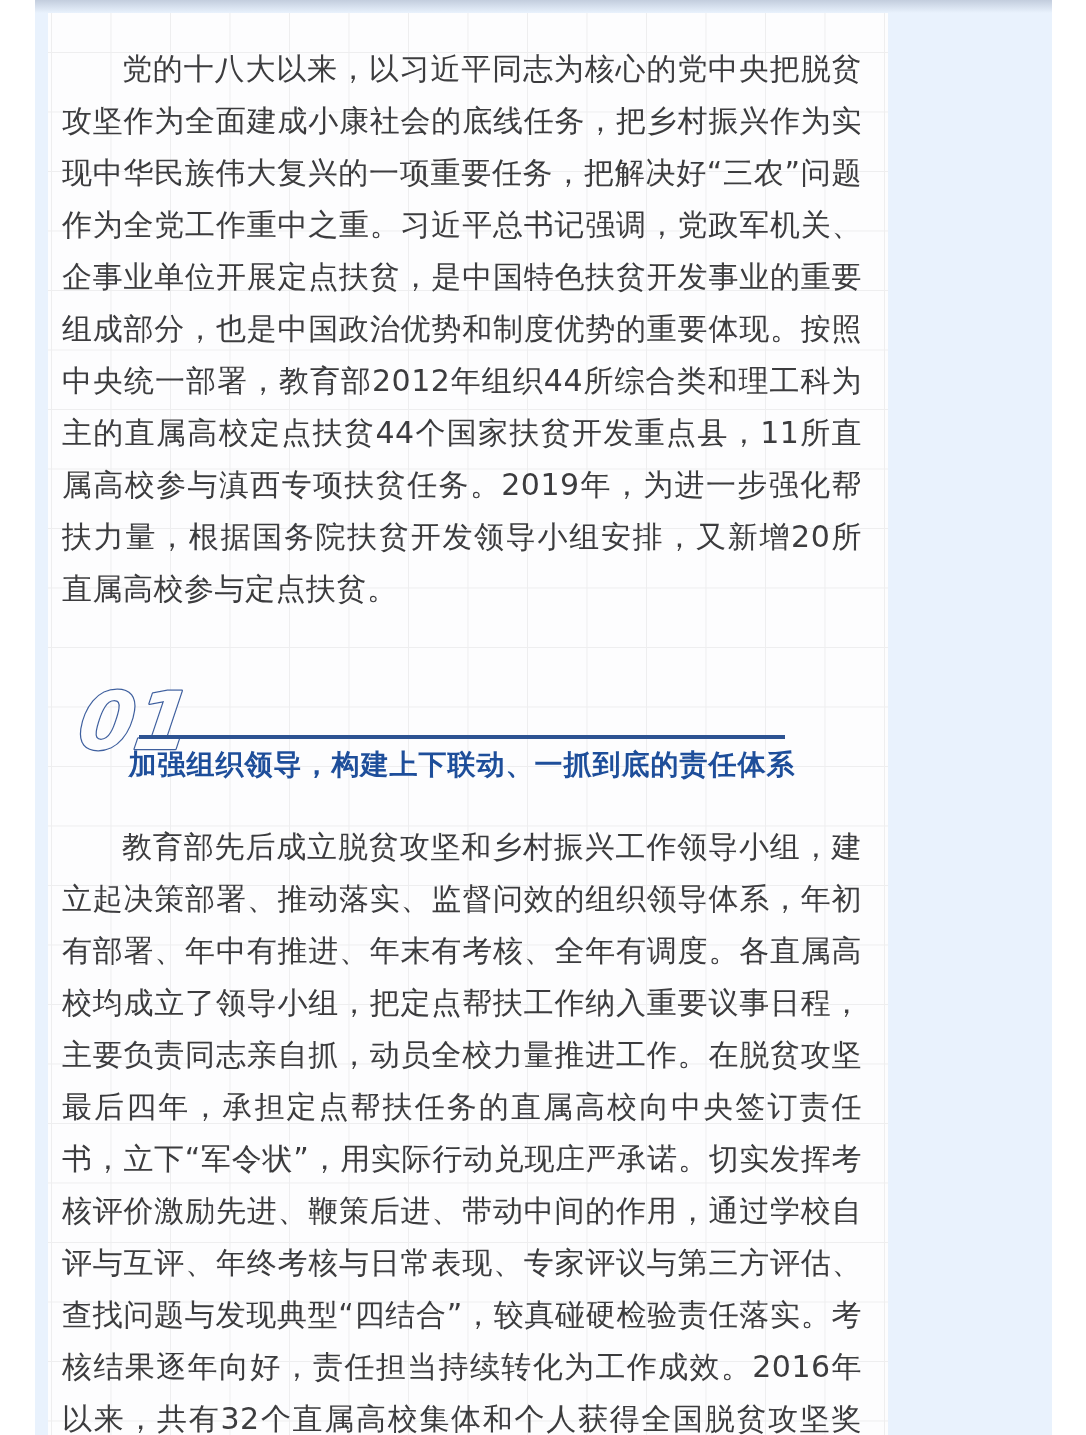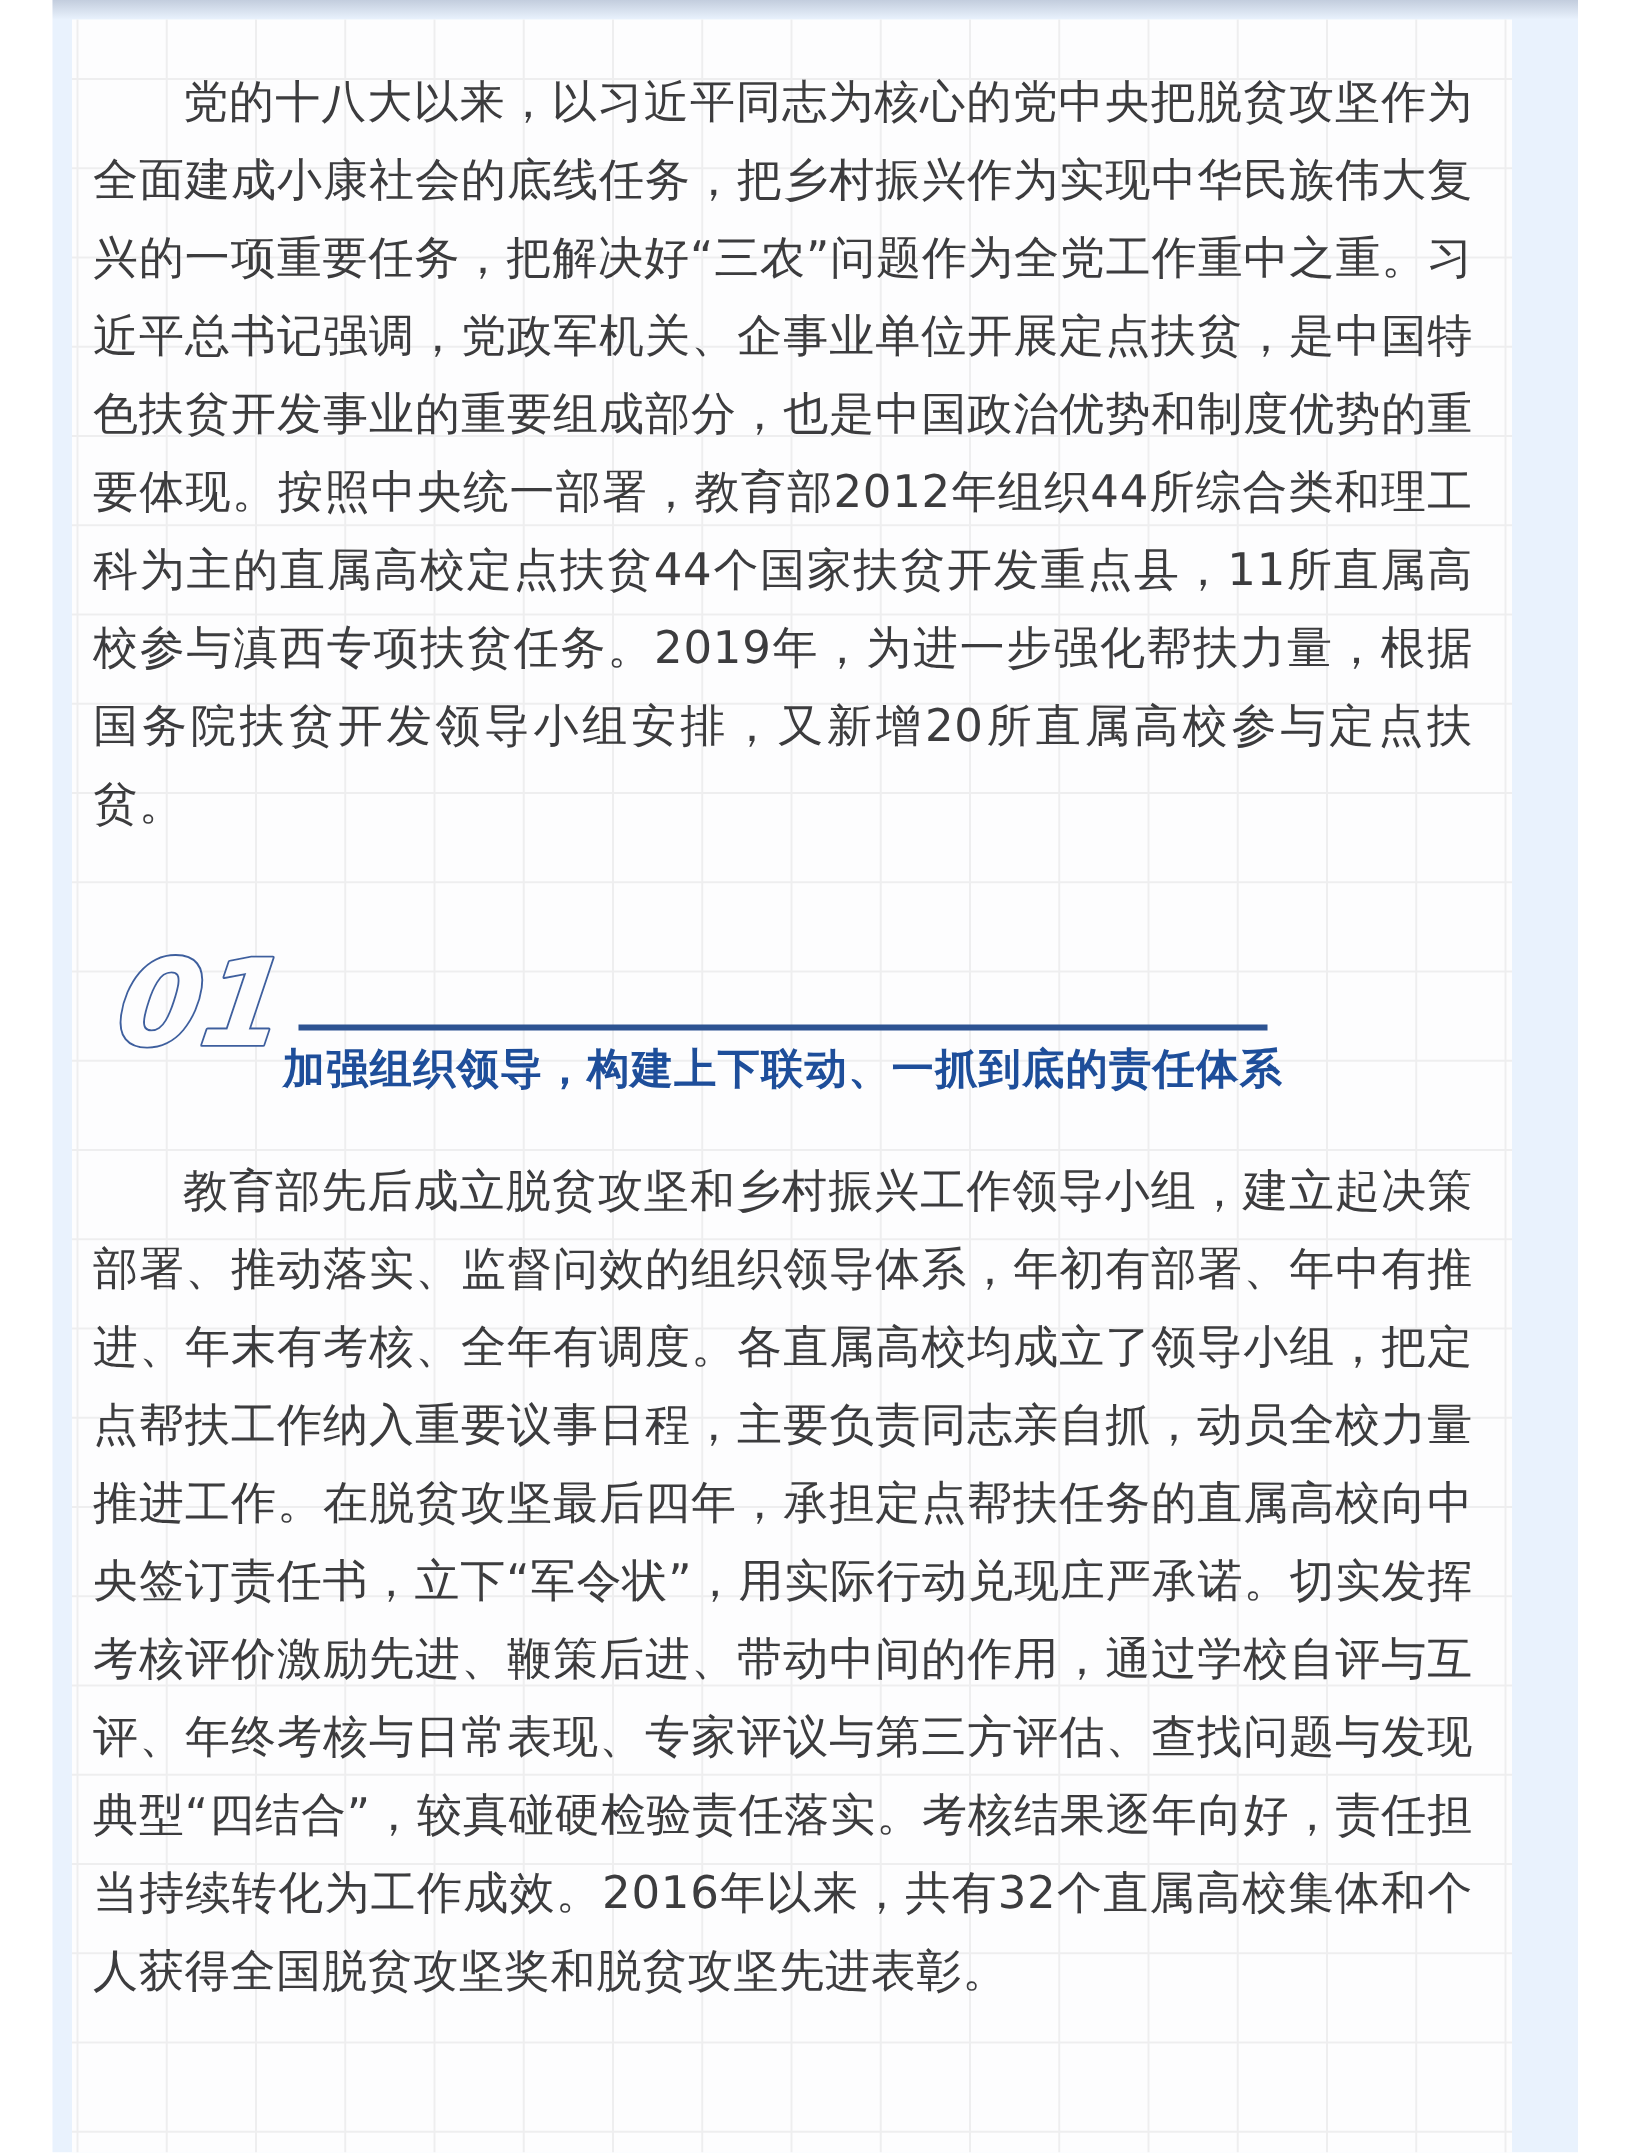--- a/index.html
+++ b/index.html
@@ -20,21 +20,21 @@
   }
   .frame::before {
     content: ""; position: absolute; left: 0; top: 0;
     width: 100%; height: 13px;
     background: linear-gradient(180deg, rgba(148,160,183,0.45) 0%, rgba(233,242,253,0) 100%);
   }
 
   
   .card {
     position: absolute; left: 13px; top: 13px;
-    width: 960px; height: 1422px;
+    width: 840px; height: 1422px;
     background-color: #fdfdfe;
     background-image:
       linear-gradient(to right, #eeeeef 1px, transparent 1px),
       linear-gradient(to bottom, #eeeeef 1px, transparent 1px);
     background-size: 59.5px 59.5px;
     background-position: 3px 39px;
     padding: 30px 26px 0 14px;
   }
 
   .para {

